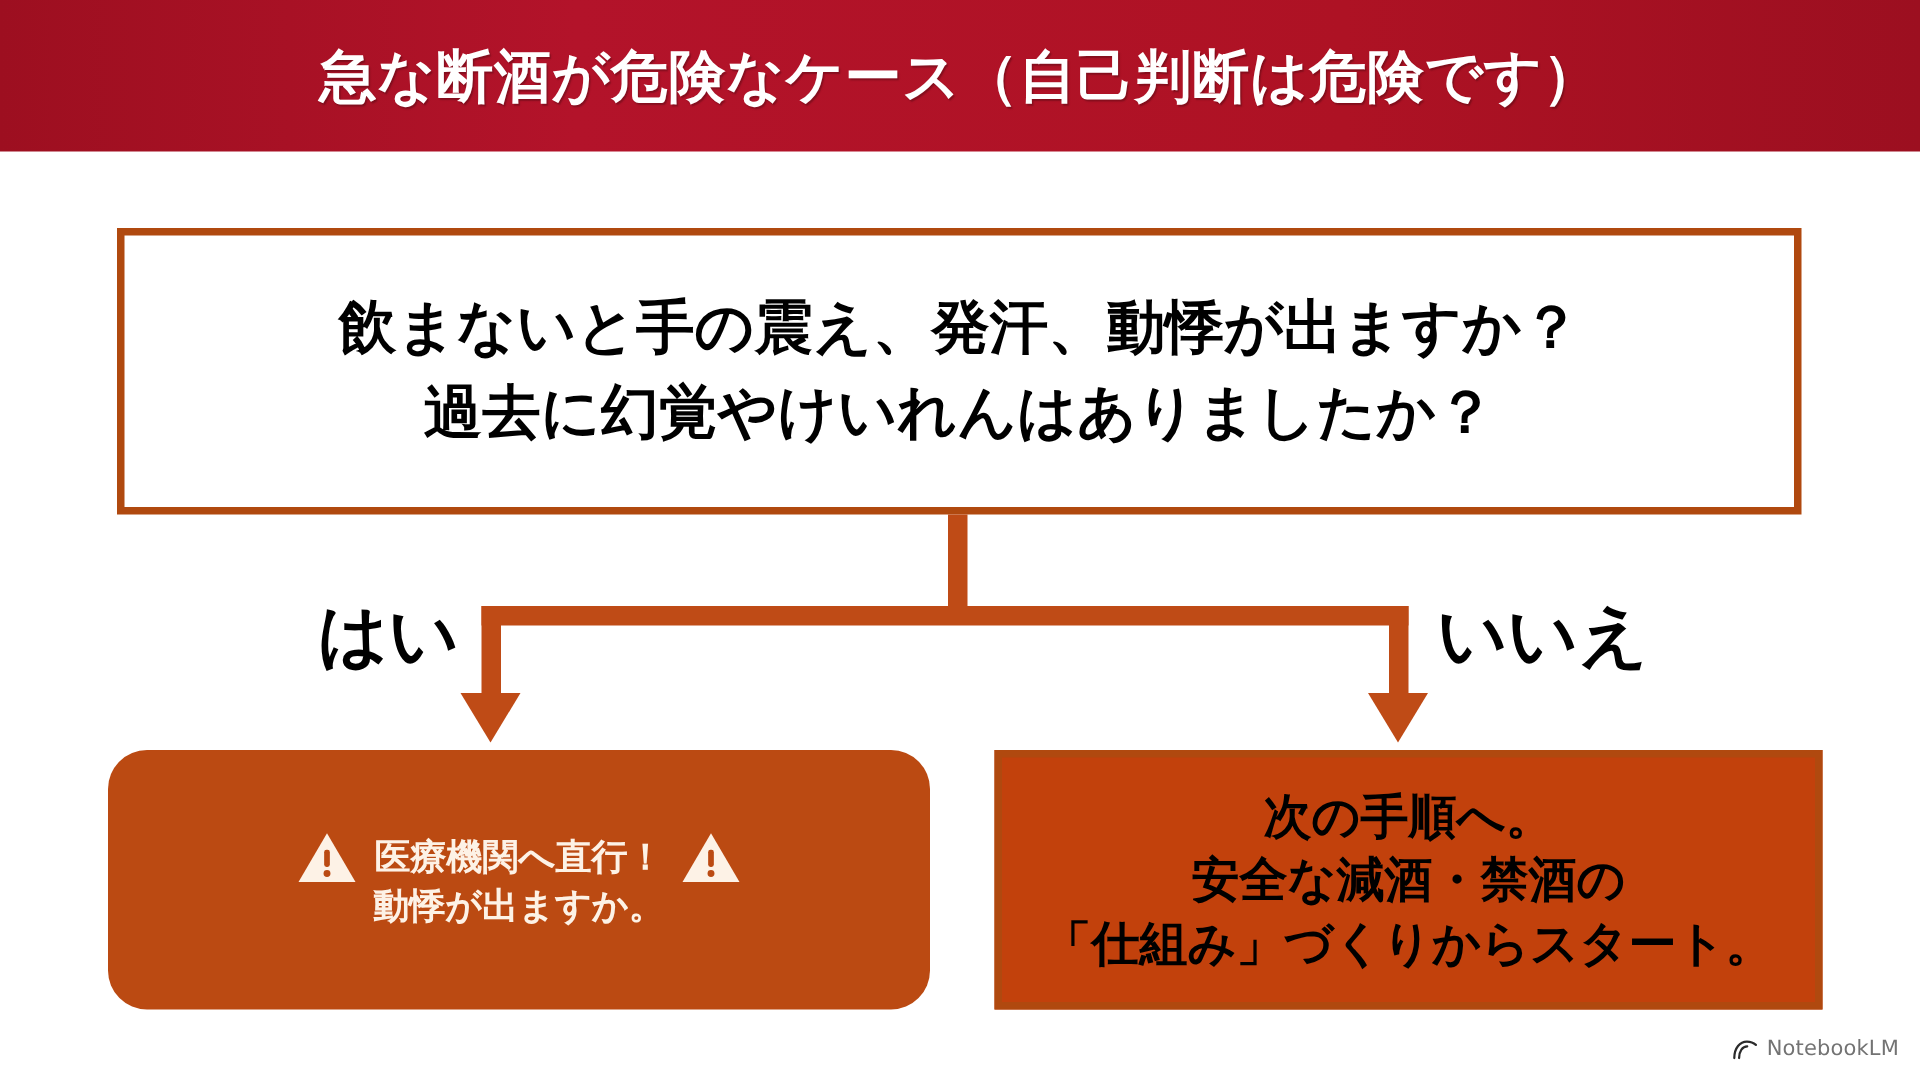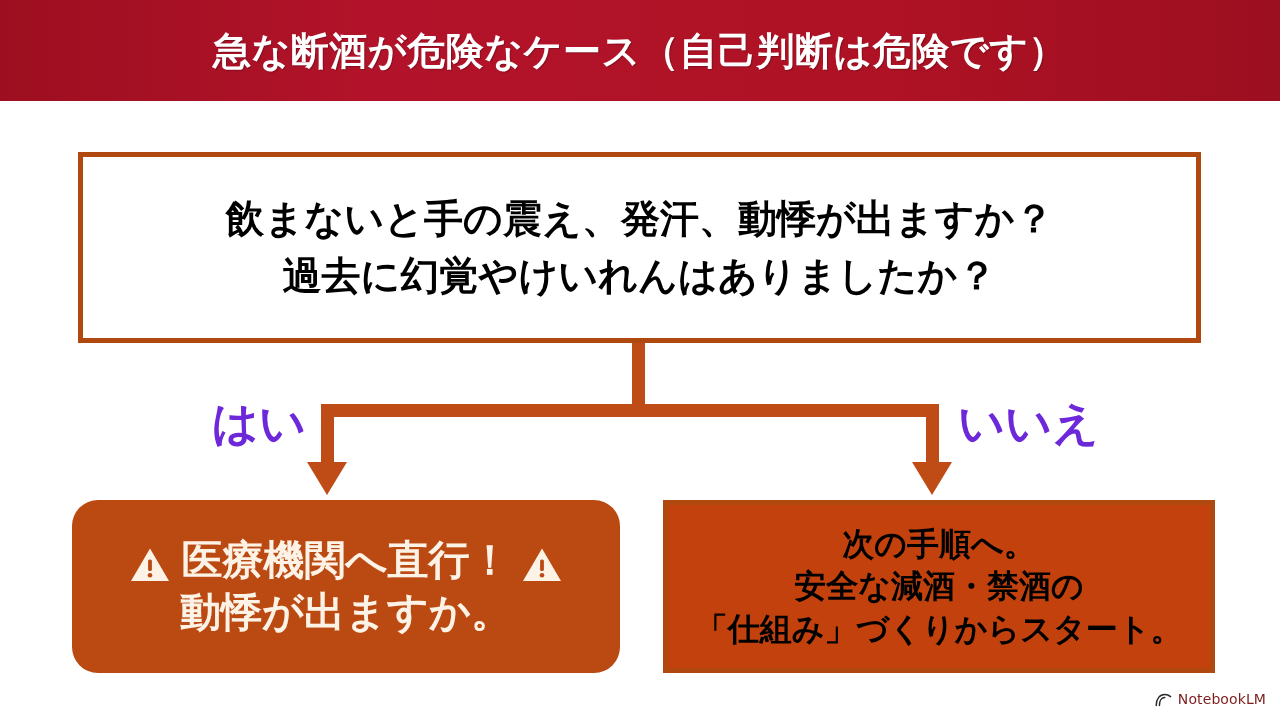--- a/index.html
+++ b/index.html
@@ -118,21 +118,21 @@
     top: 462px;
   }
   .arrow-right {
     left: 912px;
     top: 462px;
   }
 
   
   .branch-label {
     position: absolute;
-    color: #6d28d9;
+    color: #000000;
     font-size: 46px;
     font-weight: bold;
     line-height: 1;
     white-space: nowrap;
   }
   .branch-yes {
     left: 196px;
     top: 400px;
     text-align: right;
     width: 110px;
@@ -155,21 +155,21 @@
     background: #bb4a12;
     border-radius: 26px;
     display: flex;
     flex-direction: column;
     align-items: center;
     justify-content: center;
     padding: 4px 14px;
   }
   .outcome-danger-line {
     color: #fdf2e6;
-    font-size: 41px;
+    font-size: 24px;
     font-weight: bold;
     line-height: 1.26;
     white-space: nowrap;
     text-align: left;
     display: flex;
     align-items: center;
     justify-content: center;
     gap: 12px;
   }
   .warn-icon {
@@ -207,21 +207,21 @@
   
   .watermark {
     position: absolute;
     right: 14px;
     bottom: 8px;
     display: flex;
     align-items: center;
     gap: 6px;
   }
   .watermark-label {
-    color: #7f1d1d;
+    color: #737373;
     font-size: 14px;
     font-weight: normal;
     line-height: 1;
     letter-spacing: 0.1px;
   }
   .watermark-mark {
     display: block;
     width: 17px;
     height: 14px;
   }

